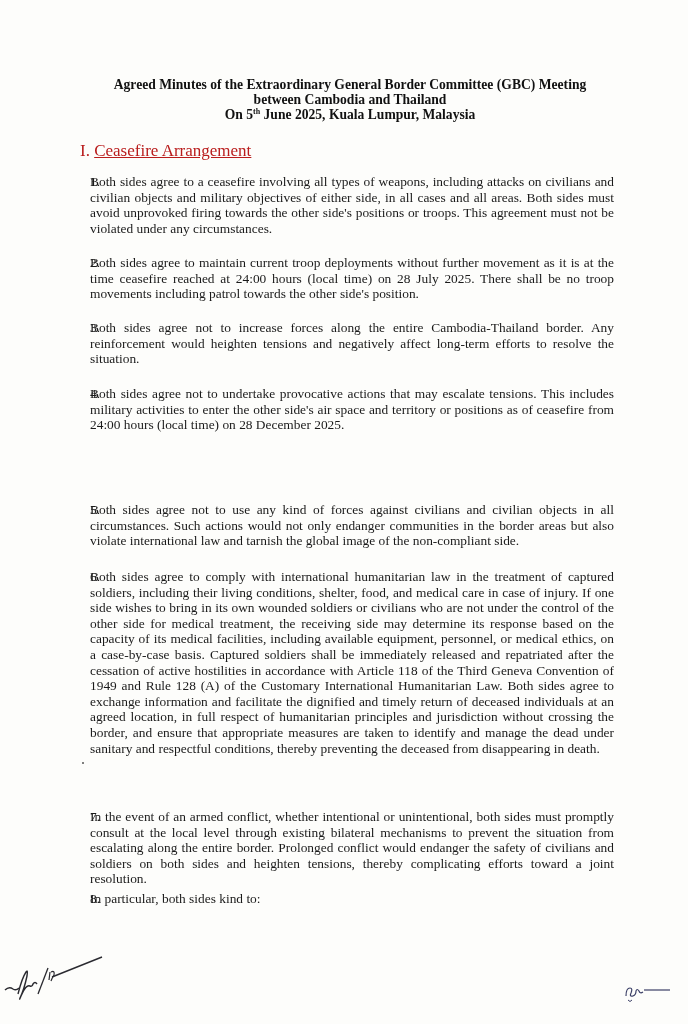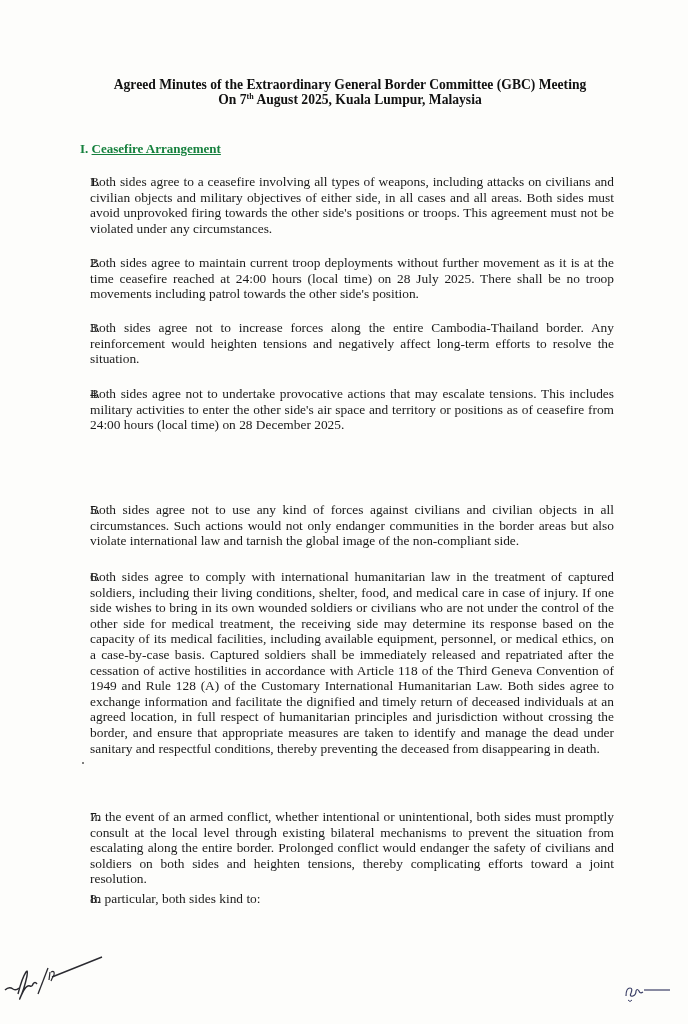--- a/index.html
+++ b/index.html
@@ -10,39 +10,40 @@
   .page { position: absolute; left: 0; top: 0; width: 688px; height: 932px; }
   .title {
     position: absolute; top: 77px; left: 60px; width: 580px;
     text-align: center; font-weight: bold; font-size: 13.6px; line-height: 15px;
     color: #111;
   }
   .title div { white-space: nowrap; }
   .title sup { font-size: 8px; vertical-align: 5px; line-height: 0; text-align: right; }
   .section-heading {
     position: absolute; top: 141px; left: 80px;
-    font-weight: bold; font-size: 13px; color: #15803d;
+    font-weight: normal; font-size: 17px; color: #b91c1c;
   }
   .section-heading .u { text-decoration: underline; }
   .item {
     position: absolute; left: 90px; width: 524px; font-size: 13.4px;
     line-height: 15.6px; text-align: justify;
   }
   .item .num { position: absolute; left: 0; top: 0; width: 18px; }
   .item .body { }
   .sig { position: absolute; }
 </style>
 </head>
 <body>
 
 <div class="page">
 
   <div class="title">
     <div>Agreed Minutes of the Extraordinary General Border Committee (GBC) Meeting</div>
-    <div><span>On 7</span><sup>th</sup><span> August 2025, Kuala Lumpur, Malaysia</span></div>
+    <div>between Cambodia and Thailand</div>
+    <div><span>On 5</span><sup>th</sup><span> June 2025, Kuala Lumpur, Malaysia</span></div>
   </div>
 
   <div class="section-heading">
     <span>I.</span>
     <span class="u">Ceasefire Arrangement</span>
   </div>
 
   <div class="item" style="top:174px">
     <span class="num">1.</span>
     <div class="body">Both sides agree to a ceasefire involving all types of weapons, including attacks on civilians and civilian objects and military objectives of either side, in all cases and all areas. Both sides must avoid unprovoked firing towards the other side's positions or troops. This agreement must not be violated under any circumstances.</div>

